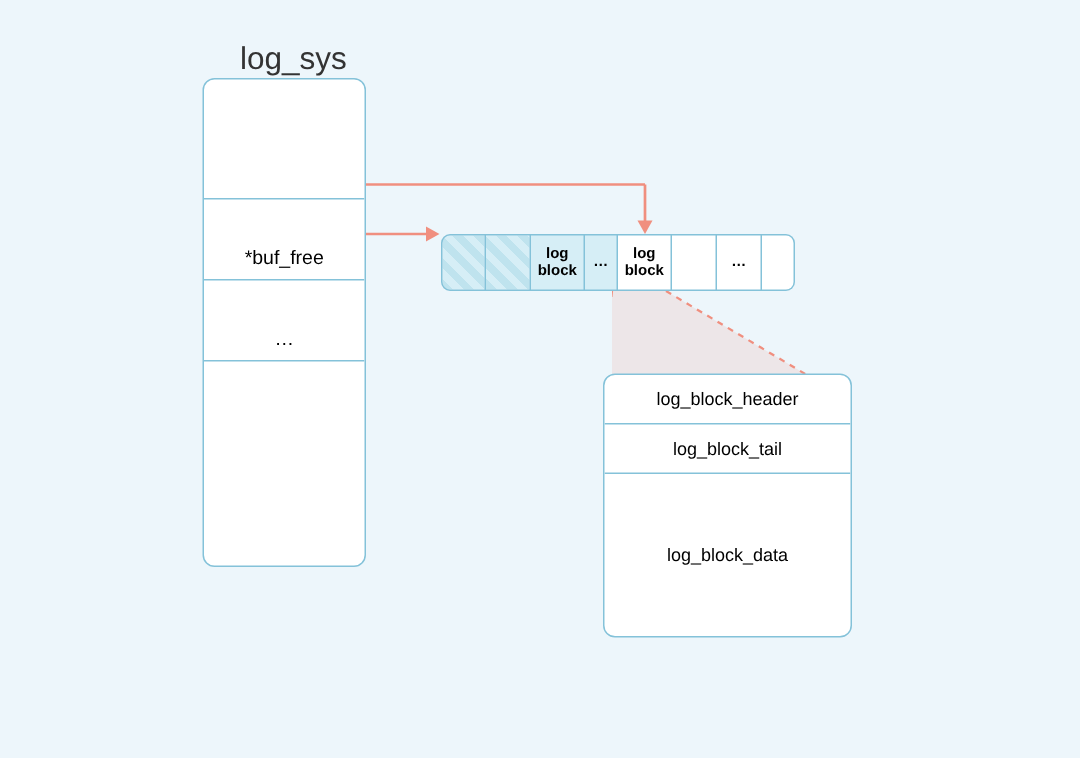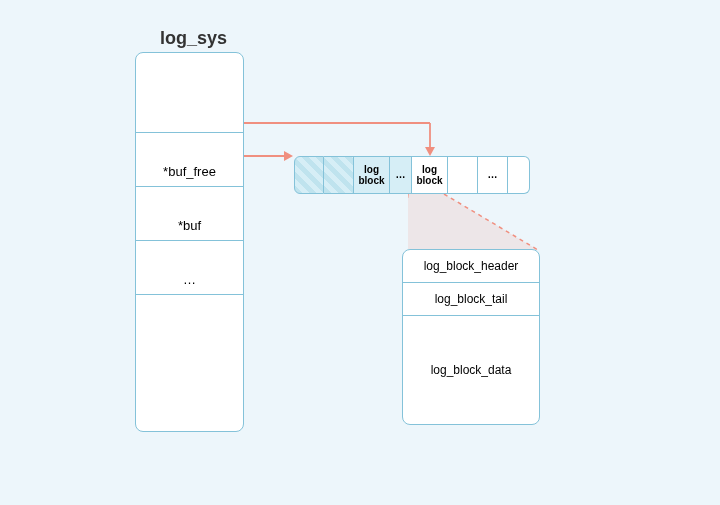--- a/index.html
+++ b/index.html
@@ -8,22 +8,22 @@
     height: 505px;
     background: #edf6fb;
     font-family: Arial, Helvetica, sans-serif;
     position: relative;
     overflow: hidden;
   }
   .title {
     position: absolute;
     left: 160px;
     top: 28px;
-    font-weight: bold;
-    font-size: 18px;
+    font-weight: normal;
+    font-size: 21px;
     color: #333;
   }
   .struct {
     position: absolute;
     left: 135px;
     top: 52px;
     width: 109px;
     border: 1.5px solid #84c2d9;
     border-radius: 8px;
     background: #fff;
@@ -78,21 +78,21 @@
   .cell.empty-last { width: 22px; }
 
   .arrow { position: absolute; }
   .arrow line { stroke: #f08f7f; stroke-width: 1.8; fill: none; }
   .arrow polygon { fill: #f08f7f; }
 
   .detail {
     position: absolute;
     left: 402px;
     top: 249px;
-    width: 138px;
+    width: 166px;
     border: 1.5px solid #84c2d9;
     border-radius: 8px;
     background: #fff;
     overflow: hidden;
   }
   .detail .drow {
     border-bottom: 1.5px solid #84c2d9;
     text-align: center;
     font-size: 12px;
     display: flex;
@@ -116,21 +116,20 @@
   .trapezoid line { stroke: #f08f7f; stroke-width: 1.5; stroke-dasharray: 4 4; }
 </style>
 </head>
 <body>
 
 <div class="title">log_sys</div>
 
 <div class="struct">
   <div class="row row-gap1"></div>
   <div class="row row-field">*buf_free</div>
-  <div class="row row-field">*buf</div>
   <div class="row row-ellipsis">…</div>
   <div class="row row-gap2"></div>
 </div>
 
 <svg class="arrow" style="left:244px; top:118px;" width="210" height="44">
   <line x1="0" y1="5" x2="186" y2="5"></line>
   <line x1="186" y1="5" x2="186" y2="31"></line>
   <polygon points="186,38 181,29 191,29"></polygon>
 </svg>
 

